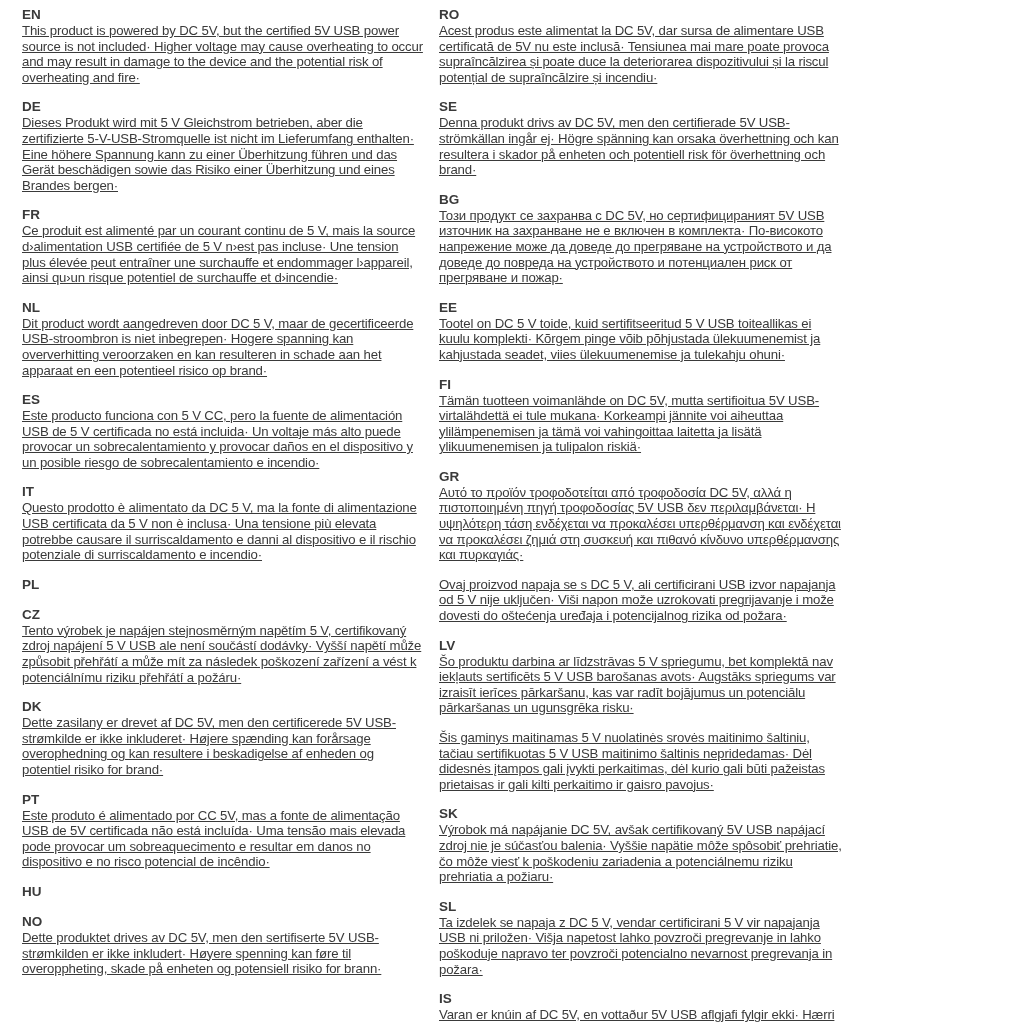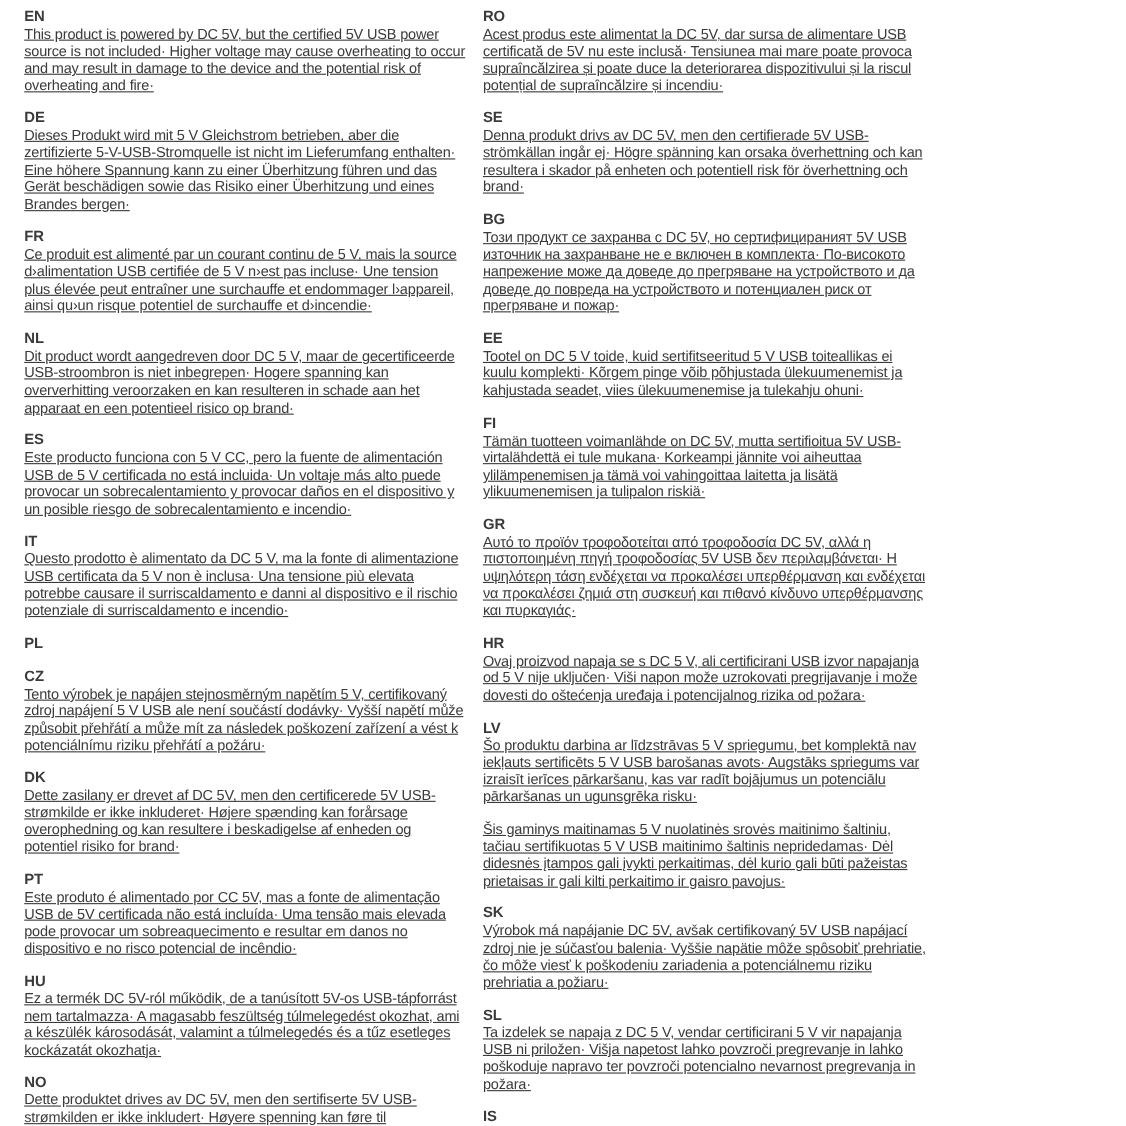--- a/index.html
+++ b/index.html
@@ -79,21 +79,20 @@
       <div class="section">
         <div class="lang-code">DK</div>
         <div class="lang-text">Dette zasilany er drevet af DC 5V, men den certificerede 5V USB-strømkilde er ikke inkluderet· Højere spænding kan forårsage overophedning og kan resultere i beskadigelse af enheden og potentiel risiko for brand·</div>
       </div>
       <div class="section">
         <div class="lang-code">PT</div>
         <div class="lang-text">Este produto é alimentado por CC 5V, mas a fonte de alimentação USB de 5V certificada não está incluída· Uma tensão mais elevada pode provocar um sobreaquecimento e resultar em danos no dispositivo e no risco potencial de incêndio·</div>
       </div>
       <div class="section">
         <div class="lang-code">HU</div>
-        <div class="lang-text">Ez a termék DC 5V-ról működik, de a tanúsított 5V-os USB-tápforrást nem tartalmazza· A magasabb feszültség túlmelegedést okozhat, ami a készülék károsodását, valamint a túlmelegedés és a tűz esetleges kockázatát okozhatja·</div>
       </div>
       <div class="section">
         <div class="lang-code">NO</div>
         <div class="lang-text">Dette produktet drives av DC 5V, men den sertifiserte 5V USB-strømkilden er ikke inkludert· Høyere spenning kan føre til overoppheting, skade på enheten og potensiell risiko for brann·</div>
       </div>
     </div>
   <div class="col" id="col-1">
       <div class="section">
         <div class="lang-code">RO</div>
         <div class="lang-text">Acest produs este alimentat la DC 5V, dar sursa de alimentare USB certificată de 5V nu este inclusă· Tensiunea mai mare poate provoca supraîncălzirea și poate duce la deteriorarea dispozitivului și la riscul potențial de supraîncălzire și incendiu·</div>
@@ -112,21 +111,20 @@
       </div>
       <div class="section">
         <div class="lang-code">FI</div>
         <div class="lang-text">Tämän tuotteen voimanlähde on DC 5V, mutta sertifioitua 5V USB-virtalähdettä ei tule mukana· Korkeampi jännite voi aiheuttaa ylilämpenemisen ja tämä voi vahingoittaa laitetta ja lisätä ylikuumenemisen ja tulipalon riskiä·</div>
       </div>
       <div class="section">
         <div class="lang-code">GR</div>
         <div class="lang-text">Αυτό το προϊόν τροφοδοτείται από τροφοδοσία DC 5V, αλλά η πιστοποιημένη πηγή τροφοδοσίας 5V USB δεν περιλαμβάνεται· Η υψηλότερη τάση ενδέχεται να προκαλέσει υπερθέρμανση και ενδέχεται να προκαλέσει ζημιά στη συσκευή και πιθανό κίνδυνο υπερθέρμανσης και πυρκαγιάς·</div>
       </div>
       <div class="section">
-        <div class="lang-code">HR</div>
         <div class="lang-text">Ovaj proizvod napaja se s DC 5 V, ali certificirani USB izvor napajanja od 5 V nije uključen· Viši napon može uzrokovati pregrijavanje i može dovesti do oštećenja uređaja i potencijalnog rizika od požara·</div>
       </div>
       <div class="section">
         <div class="lang-code">LV</div>
         <div class="lang-text">Šo produktu darbina ar līdzstrāvas 5 V spriegumu, bet komplektā nav iekļauts sertificēts 5 V USB barošanas avots· Augstāks spriegums var izraisīt ierīces pārkaršanu, kas var radīt bojājumus un potenciālu pārkaršanas un ugunsgrēka risku·</div>
       </div>
       <div class="section">
         <div class="lang-text">Šis gaminys maitinamas 5 V nuolatinės srovės maitinimo šaltiniu, tačiau sertifikuotas 5 V USB maitinimo šaltinis nepridedamas· Dėl didesnės įtampos gali įvykti perkaitimas, dėl kurio gali būti pažeistas prietaisas ir gali kilti perkaitimo ir gaisro pavojus·</div>
       </div>
       <div class="section">

